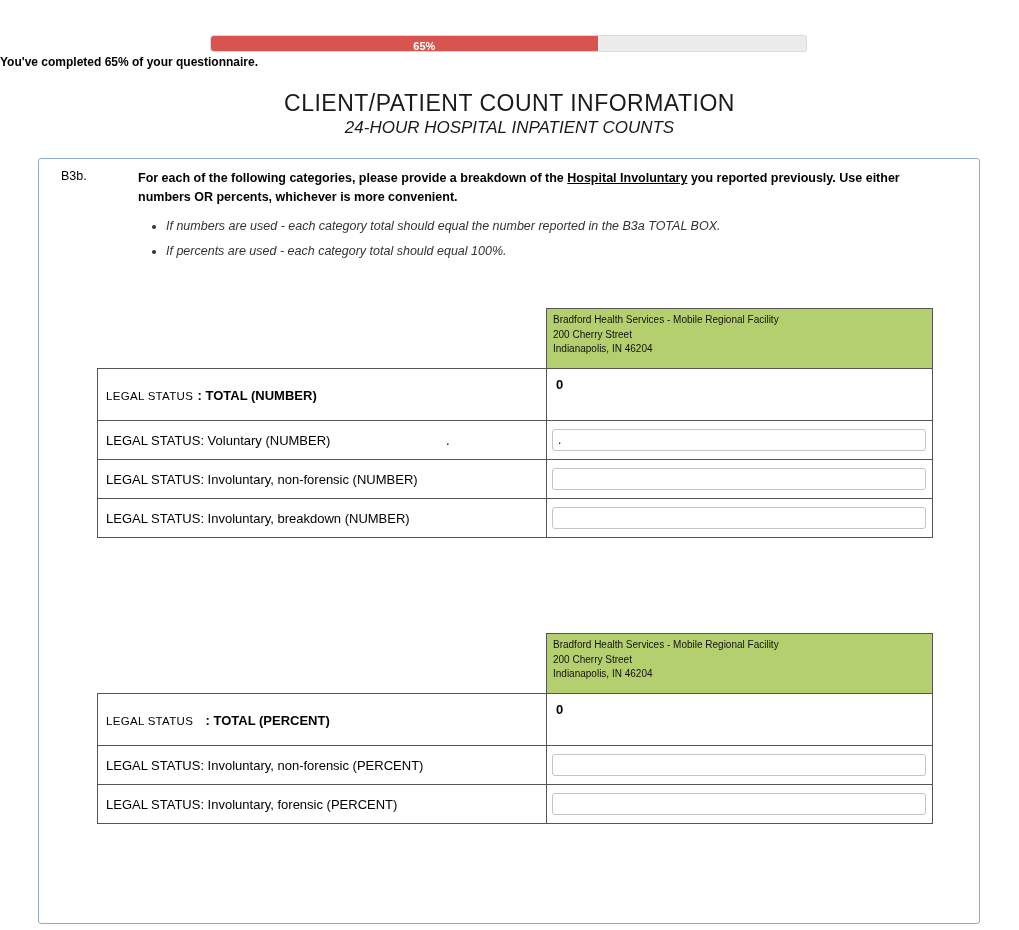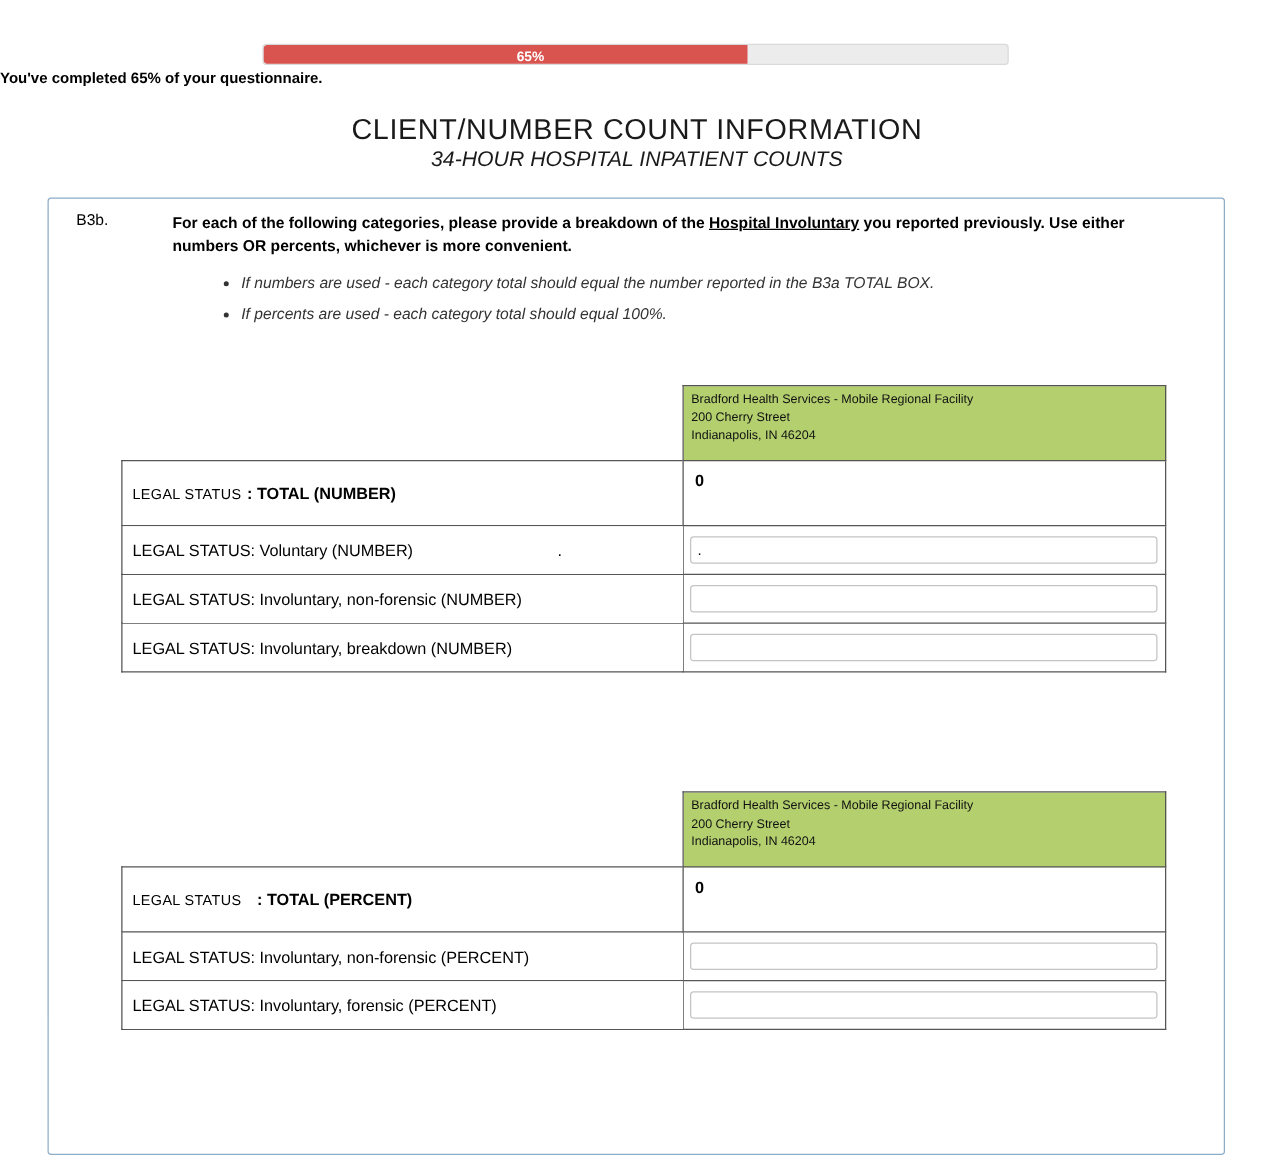--- a/index.html
+++ b/index.html
@@ -44,21 +44,21 @@
   .q-number {
     position:absolute; left:22px; top:10px;
     font-size:12.5px; font-weight:normal;
   }
   .q-text {
     position:absolute; left:99px; top:10px; width:800px;
     font-size:12.5px; font-weight:bold; line-height:1.55;
   }
   .q-link { text-decoration:underline; cursor:pointer; }
   .q-bullets {
-    position:absolute; left:139px; top:60px; width:720px;
+    position:absolute; left:112px; top:60px; width:720px;
     list-style-type:disc; padding-left:15px;
   }
   .q-bullets li {
     font-size:12.5px; font-style:italic; color:#333; margin-bottom:11px;
   }
 
   
   table.count-table {
     position:absolute; border-collapse:collapse; table-layout:fixed;
     width:835px; left:58px;
@@ -104,22 +104,22 @@
 </head>
 <body>
 
 <div class="progress-track">
   <div class="progress-fill" style="width: 65%; background: rgb(217, 83, 79); padding-left: 40px;">
     <span class="progress-label">65%</span>
   </div>
 </div>
 <div class="progress-caption">You've completed 65% of your questionnaire.</div>
 
-<div class="page-title">CLIENT/NUMBER COUNT INFORMATION</div>
-<div class="page-subtitle">34-HOUR HOSPITAL INPATIENT COUNTS</div>
+<div class="page-title">CLIENT/PATIENT COUNT INFORMATION</div>
+<div class="page-subtitle">24-HOUR HOSPITAL INPATIENT COUNTS</div>
 
 <div class="question-box">
 
   <div class="q-number">B3b.</div>
 
   <div class="q-text"><span>For each of the following categories, please provide a breakdown of the </span><span class="q-link">Hospital Involuntary</span><span> you reported previously. Use either numbers OR percents, whichever is more convenient.</span></div>
 
   <ul class="q-bullets">
     <li>If numbers are used - each category total should equal the number reported in the B3a TOTAL BOX.</li>
     <li>If percents are used - each category total should equal 100%.</li>

